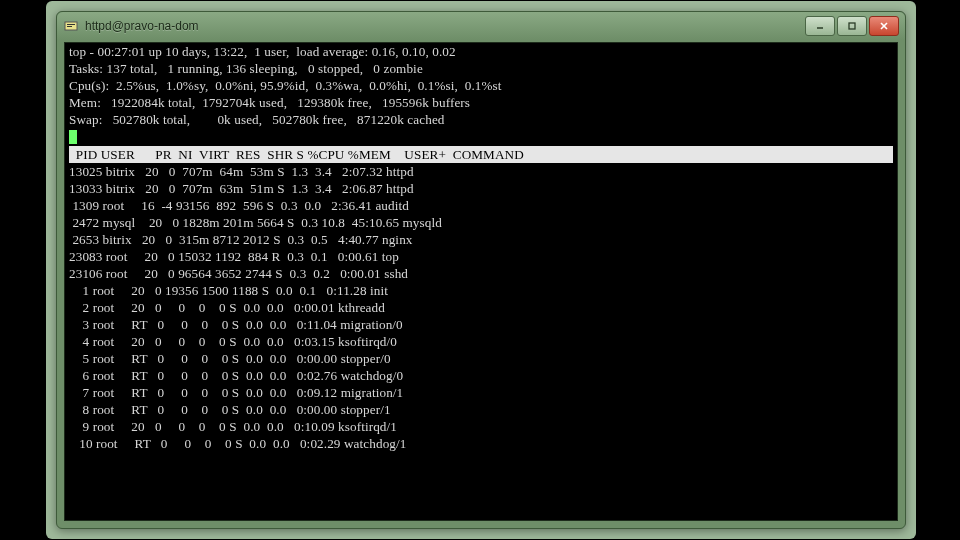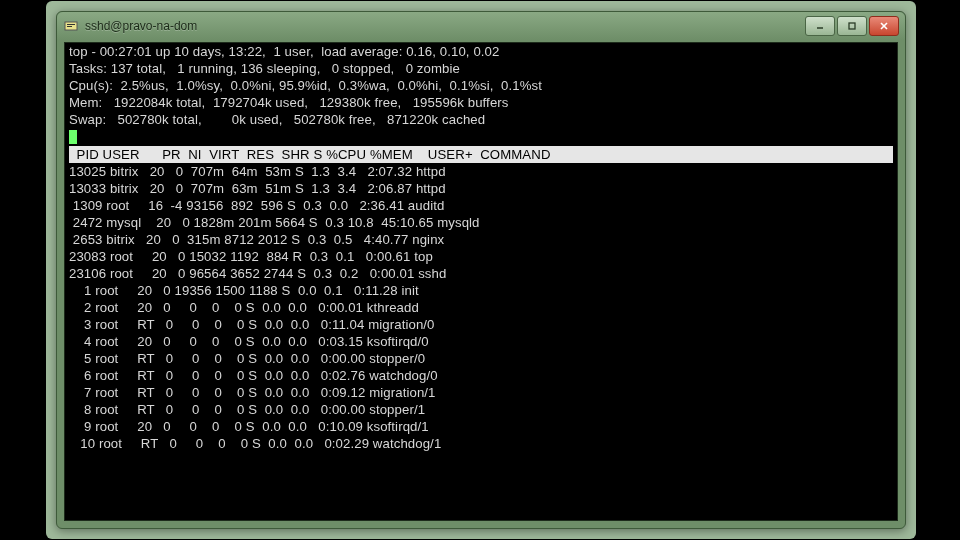--- a/index.html
+++ b/index.html
@@ -5,39 +5,39 @@
   html,body{margin:0;padding:0;background:#000;width:960px;height:540px;font-family:sans-serif;overflow:hidden}
   .img-frame{position:absolute;left:46px;top:1px;width:870px;height:538px;background:#9eb89a;border-radius:6px;box-shadow:0 0 20px rgba(0,0,0,.6)}
   .window{position:absolute;left:56px;top:11px;width:848px;height:516px;background:#6e8e68;border:1px solid #3e5a3a;border-radius:6px;box-shadow:0 2px 10px rgba(0,0,0,.4)}
   .titlebar{height:28px;display:flex;align-items:center;padding:0 6px;background:linear-gradient(#8aa984,#6e8e68);border-radius:6px 6px 0 0}
   .titlebar .icon{width:16px;height:16px;margin-right:6px;display:flex;align-items:center;justify-content:center}
   .titlebar .title{font-size:12px;color:#1b2a18;text-shadow:0 1px 0 rgba(255,255,255,.25)}
   .win-btns{margin-left:auto;display:flex;gap:2px}
   .win-btn{width:28px;height:18px;border:1px solid #4a6545;border-radius:3px;background:linear-gradient(#cfe0cb,#9ab694);display:flex;align-items:center;justify-content:center;font-size:11px;color:#2a3c27}
   .win-btn.close{background:linear-gradient(#e98a78,#c8462f);color:#fff;border-color:#8e2d1c}
   .client{position:absolute;left:7px;top:30px;right:7px;bottom:7px;background:#000;border:1px solid #1d2b1b;overflow:hidden}
-  .term{color:#d7d7d7;font-family:Liberation Sans, sans-serif;font-size:13.2px;line-height:17px;letter-spacing:.1px;white-space:pre;padding:0 4px}
+  .term{color:#d7d7d7;font-family:Liberation Serif, serif;font-size:13.2px;line-height:17px;letter-spacing:.1px;white-space:pre;padding:0 4px}
   .hdr-row{background:#e6e6e6;color:#000;display:inline-block;width:100%}
   .cursor{display:inline-block;width:8px;height:14px;background:#6cff6c;vertical-align:middle;margin-bottom:2px}
 </style>
 </head>
 <body>
 
 <div class="img-frame"></div>
 
 <div class="window">
   <div class="titlebar">
     <span class="icon">
       <svg width="14" height="14" viewBox="0 0 14 14">
           <rect x="1" y="3" width="12" height="8" fill="#e8e28b" stroke="#555" stroke-width="1"></rect>
           <rect x="3" y="5" width="8" height="1" fill="#333"></rect>
           <rect x="3" y="7" width="5" height="1" fill="#333"></rect>
         </svg>
     </span>
-    <span class="title">sshd@pravo-na-dom</span>
+    <span class="title">httpd@pravo-na-dom</span>
     <div class="win-btns">
       <div class="win-btn">
           <svg width="10" height="10">
             <line x1="2" y1="7" x2="8" y2="7" stroke="#2a3c27" stroke-width="1.5"></line>
           </svg>
         </div>
       <div class="win-btn">
           <svg width="10" height="10">
             <rect x="2" y="2" width="6" height="6" fill="none" stroke="#2a3c27" stroke-width="1.3"></rect>
           </svg>

